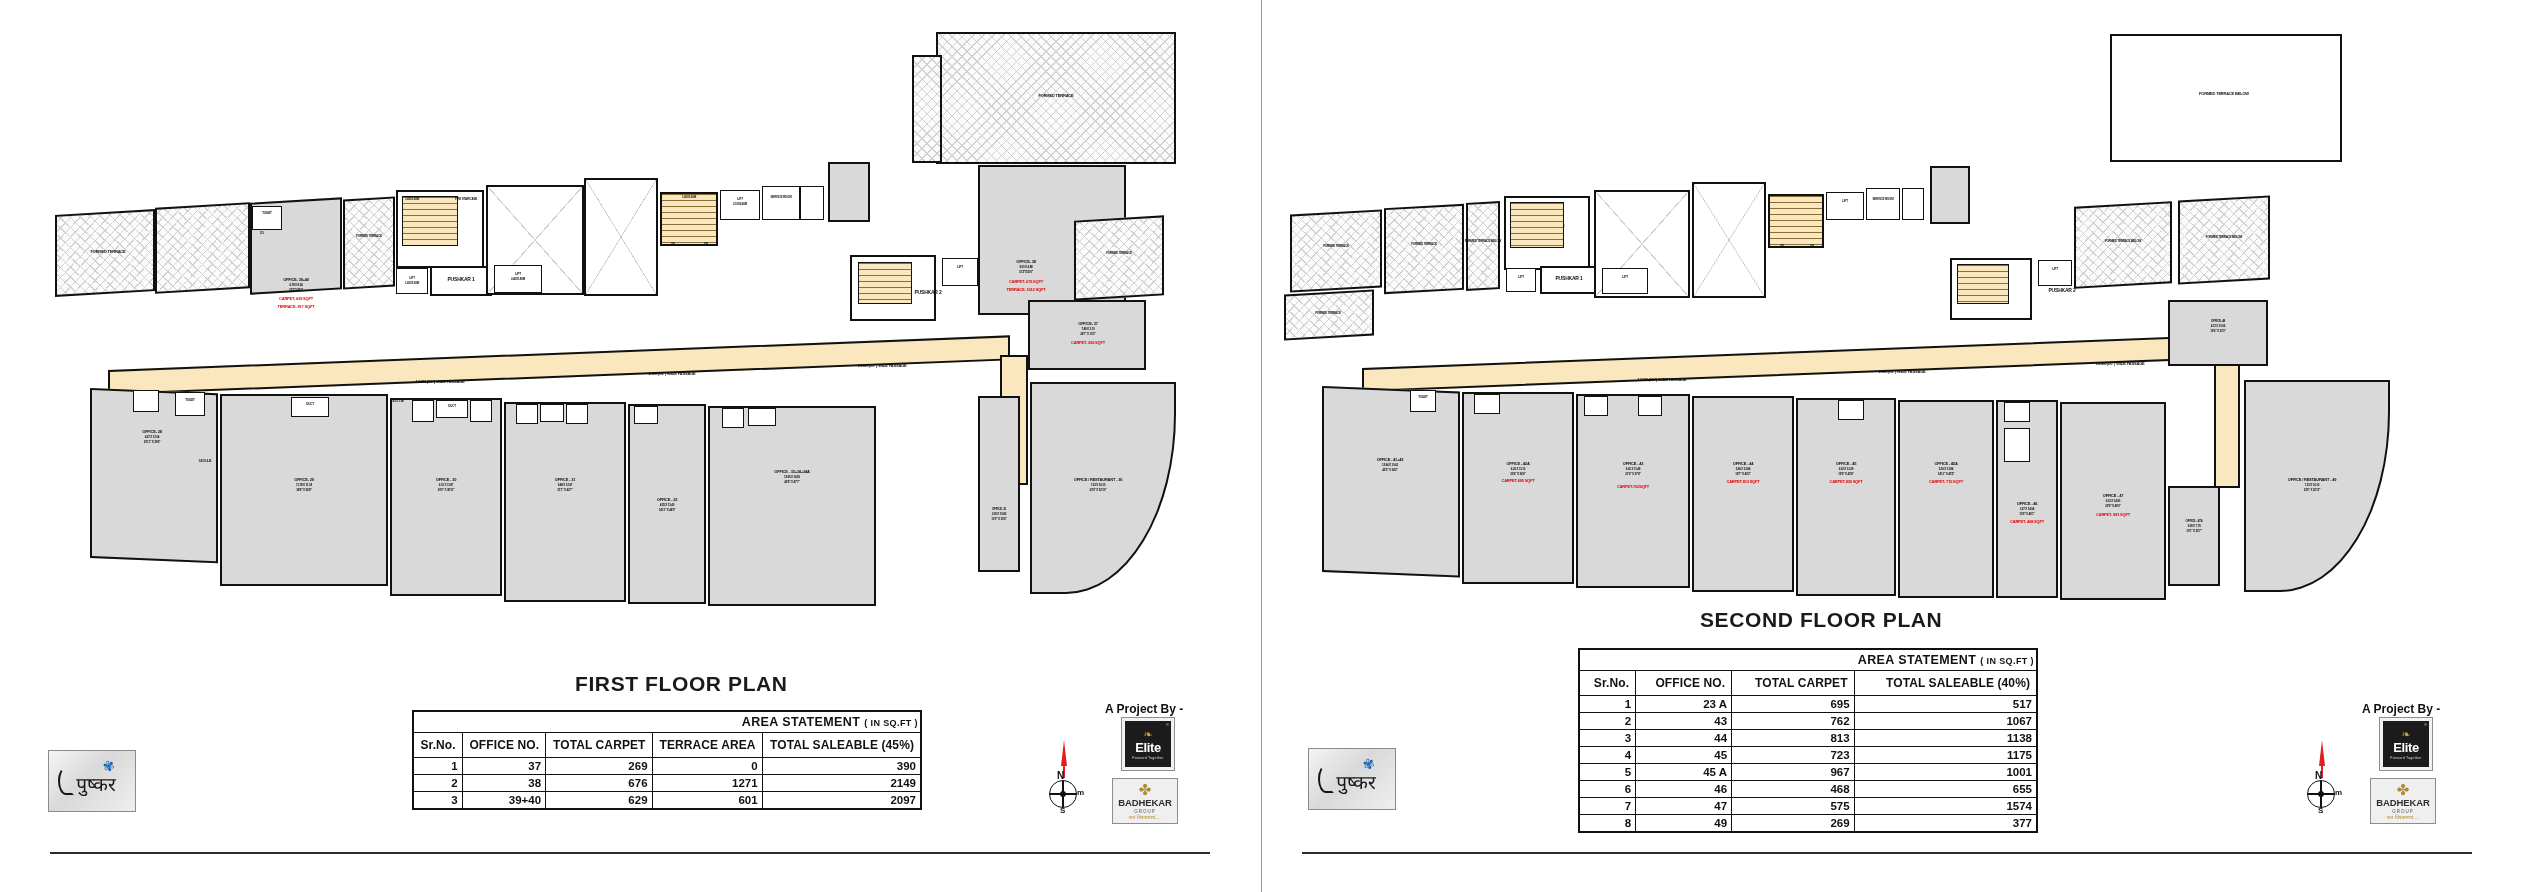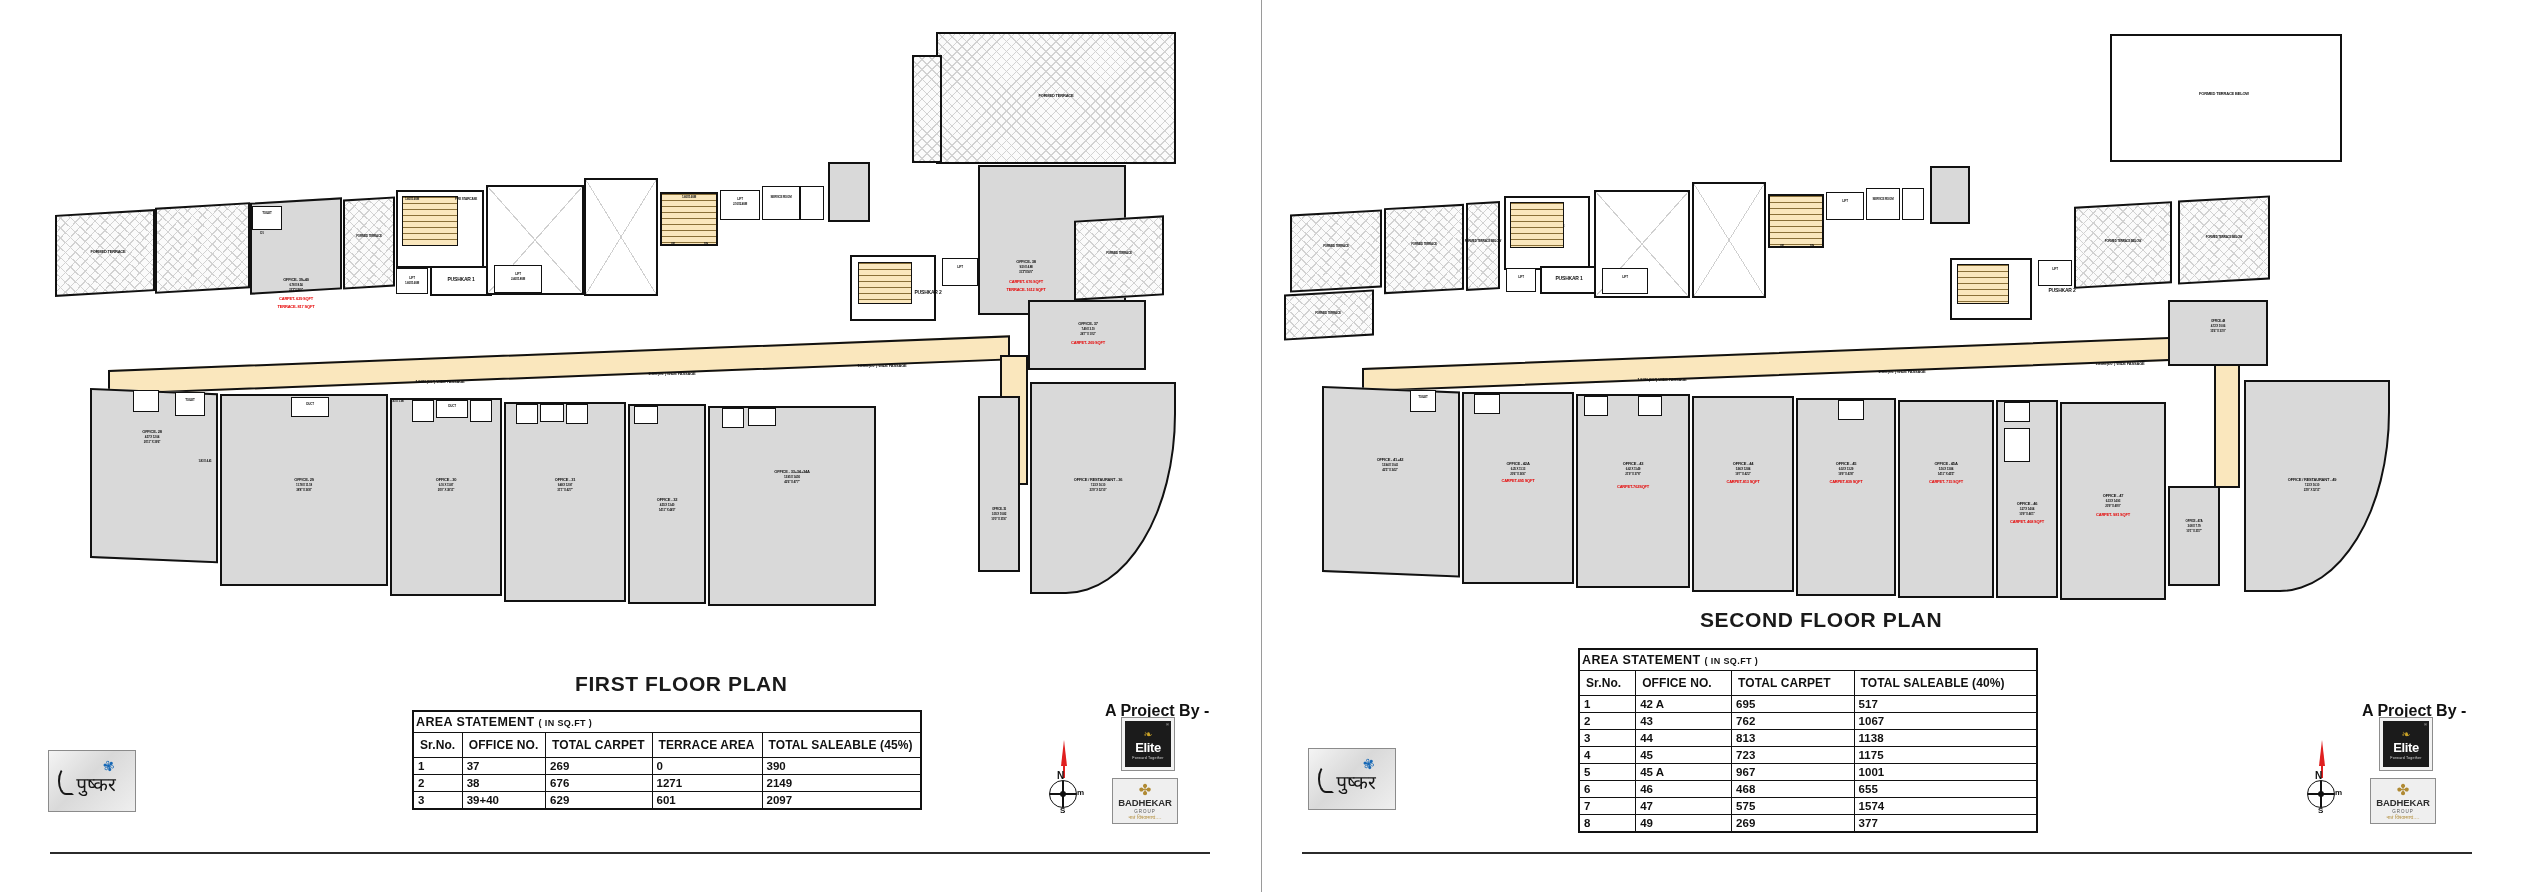--- a/index.html
+++ b/index.html
@@ -87,21 +87,21 @@
 
   
   .area-table {
     position: absolute;
     border-collapse: collapse;
     background: #fff;
     border: 2px solid #111;
   }
   .area-table td, .area-table th {
     border: 1px solid #111;
-    text-align: left;
+    text-align: right;
     color: #111;
     font-weight: bold;
     padding: 1px 2px;
     font-size: 11px;
     white-space: nowrap;
     margin-top: 16px;
   }
   .area-table .cap {
     font-size: 12.5px;
     letter-spacing: 0.4px;
@@ -137,21 +137,21 @@
     position: absolute; left: 9px; top: 16px;
     width: 16px; height: 28px;
     border: 2px solid #161616;
     border-right-color: transparent;
     border-top-color: transparent;
     border-radius: 60% 0 0 60%;
   }
 
   .project-by {
     position: absolute;
-    font-size: 16px; font-weight: bold; color: #111;
+    font-size: 12px; font-weight: bold; color: #111;
     white-space: nowrap;
   }
   .logo-elite {
     position: absolute;
     width: 52px; height: 52px;
     background: #1b1b1b;
     border: 3px solid #f2f2f2;
     outline: 1px solid #8d8d8d;
     display: flex; flex-direction: column;
     align-items: center; justify-content: center;
@@ -614,21 +614,21 @@
         <tr>
           <th>Sr.No.</th>
           <th>OFFICE NO.</th>
           <th>TOTAL CARPET</th>
           <th>TOTAL SALEABLE (40%)</th>
         </tr>
       </thead>
       <tbody id="tbl-second-body">
           <tr>
             <td>1</td>
-            <td>42 A</td>
+            <td>23 A</td>
             <td>695</td>
             <td>517</td>
           </tr>
           <tr>
             <td>2</td>
             <td>43</td>
             <td>762</td>
             <td>1067</td>
           </tr>
           <tr>

